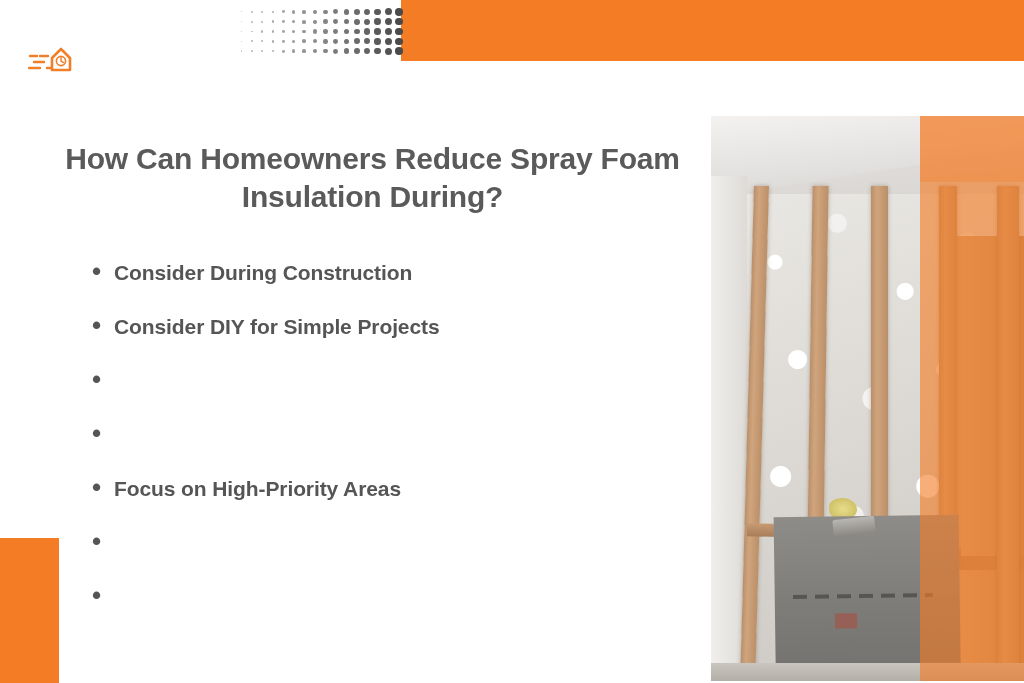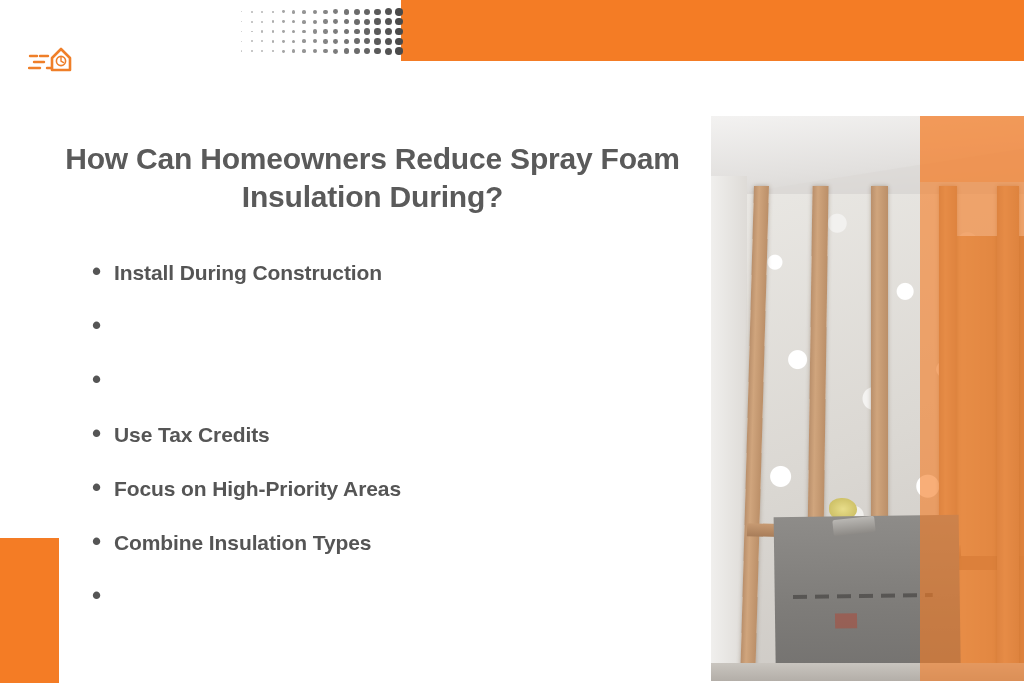--- a/index.html
+++ b/index.html
@@ -570,39 +570,38 @@
     <circle cx="33" cy="18" r="4.6" fill="none" stroke="#ef7f29" stroke-width="1.6"></circle>
     <path d="M33 14.2 L33 18 L35.6 19.6" fill="none" stroke="#ef7f29" stroke-width="1.4" stroke-linecap="round"></path>
   </svg>
 </div>
 
 <h1 class="title">How Can Homeowners Reduce Spray Foam Insulation During?</h1>
 
 <ul class="bullets" id="bullet-list">
     <li class="bullet-item">
       <span class="bullet-dot">•</span>
-      <span class="bullet-label">Install During Construction</span>
+      <span class="bullet-label">Consider During Construction</span>
+    </li>
+    <li class="bullet-item">
+      <span class="bullet-dot">•</span>
+      <span class="bullet-label">Consider DIY for Simple Projects</span>
     </li>
     <li class="bullet-item">
       <span class="bullet-dot">•</span>
     </li>
     <li class="bullet-item">
       <span class="bullet-dot">•</span>
     </li>
     <li class="bullet-item">
       <span class="bullet-dot">•</span>
-      <span class="bullet-label">Use Tax Credits</span>
-    </li>
-    <li class="bullet-item">
-      <span class="bullet-dot">•</span>
       <span class="bullet-label">Focus on High-Priority Areas</span>
     </li>
     <li class="bullet-item">
       <span class="bullet-dot">•</span>
-      <span class="bullet-label">Combine Insulation Types</span>
     </li>
     <li class="bullet-item">
       <span class="bullet-dot">•</span>
     </li>
   </ul>
 
 <div class="corner-block"></div>
 
 <figure class="photo" style="margin:0">
   <div class="photo-scene">

